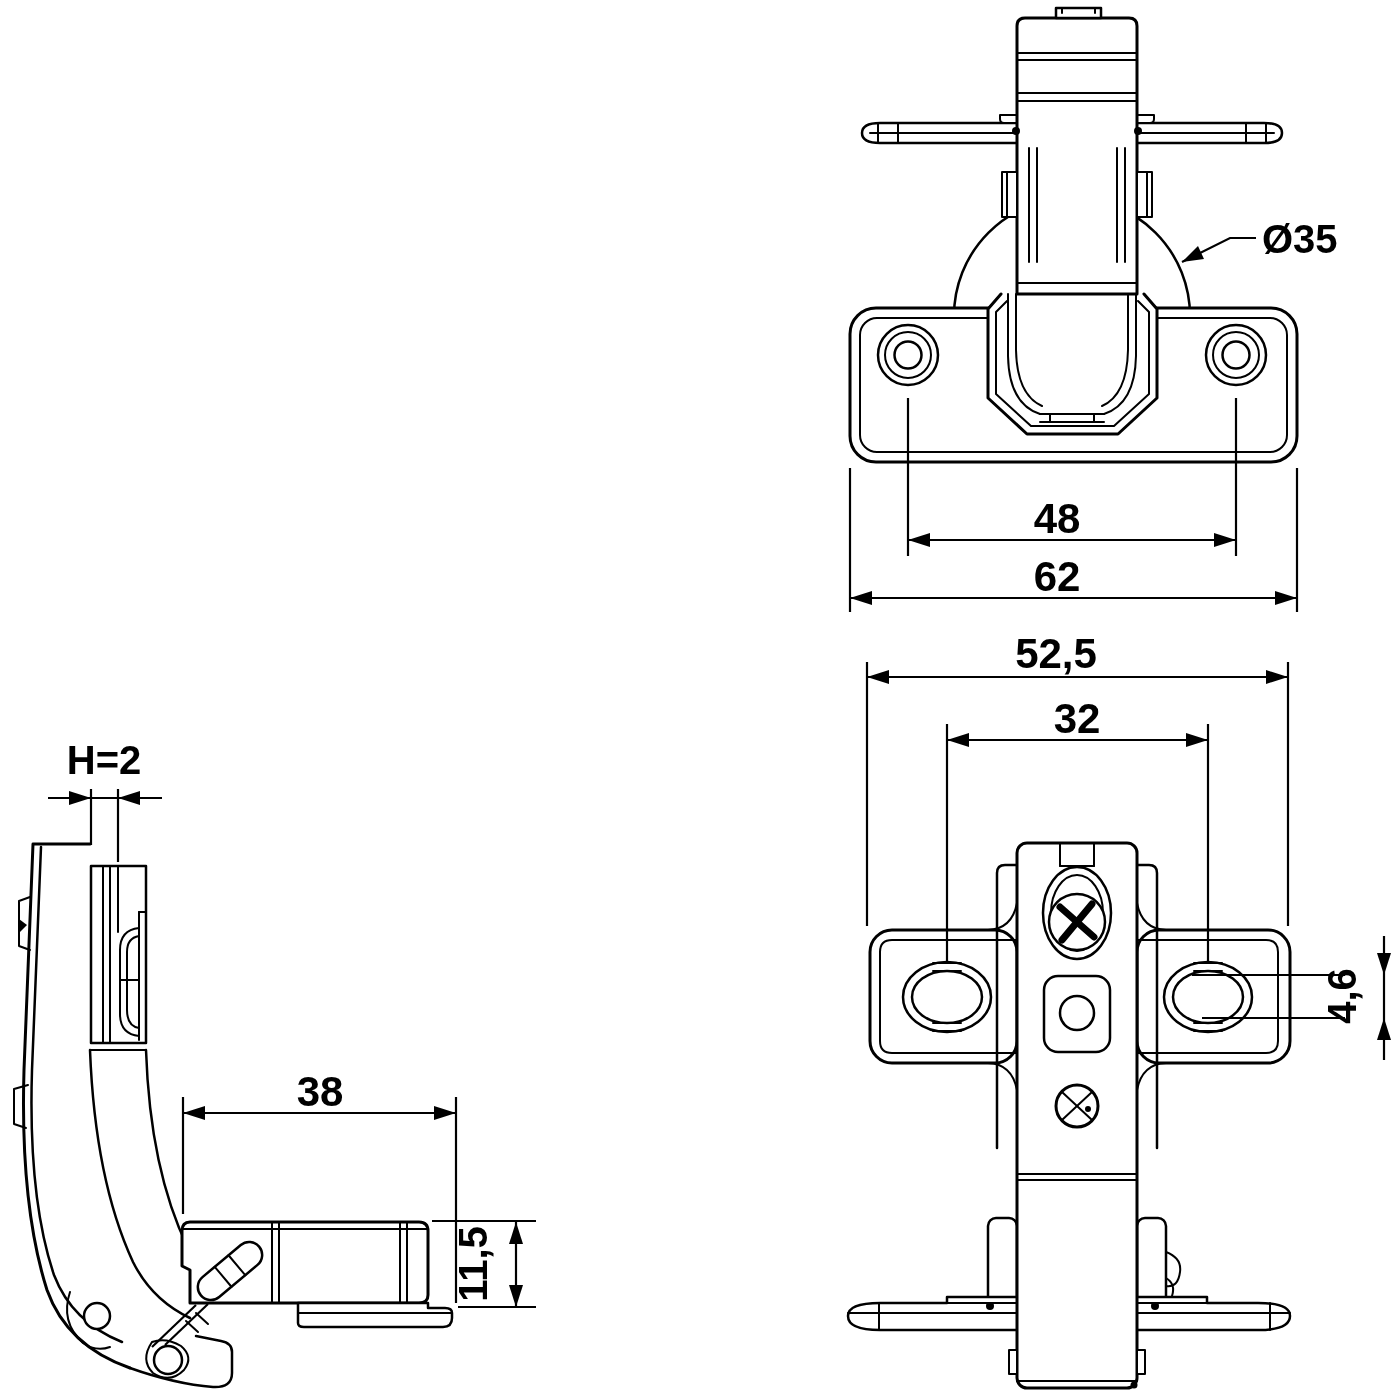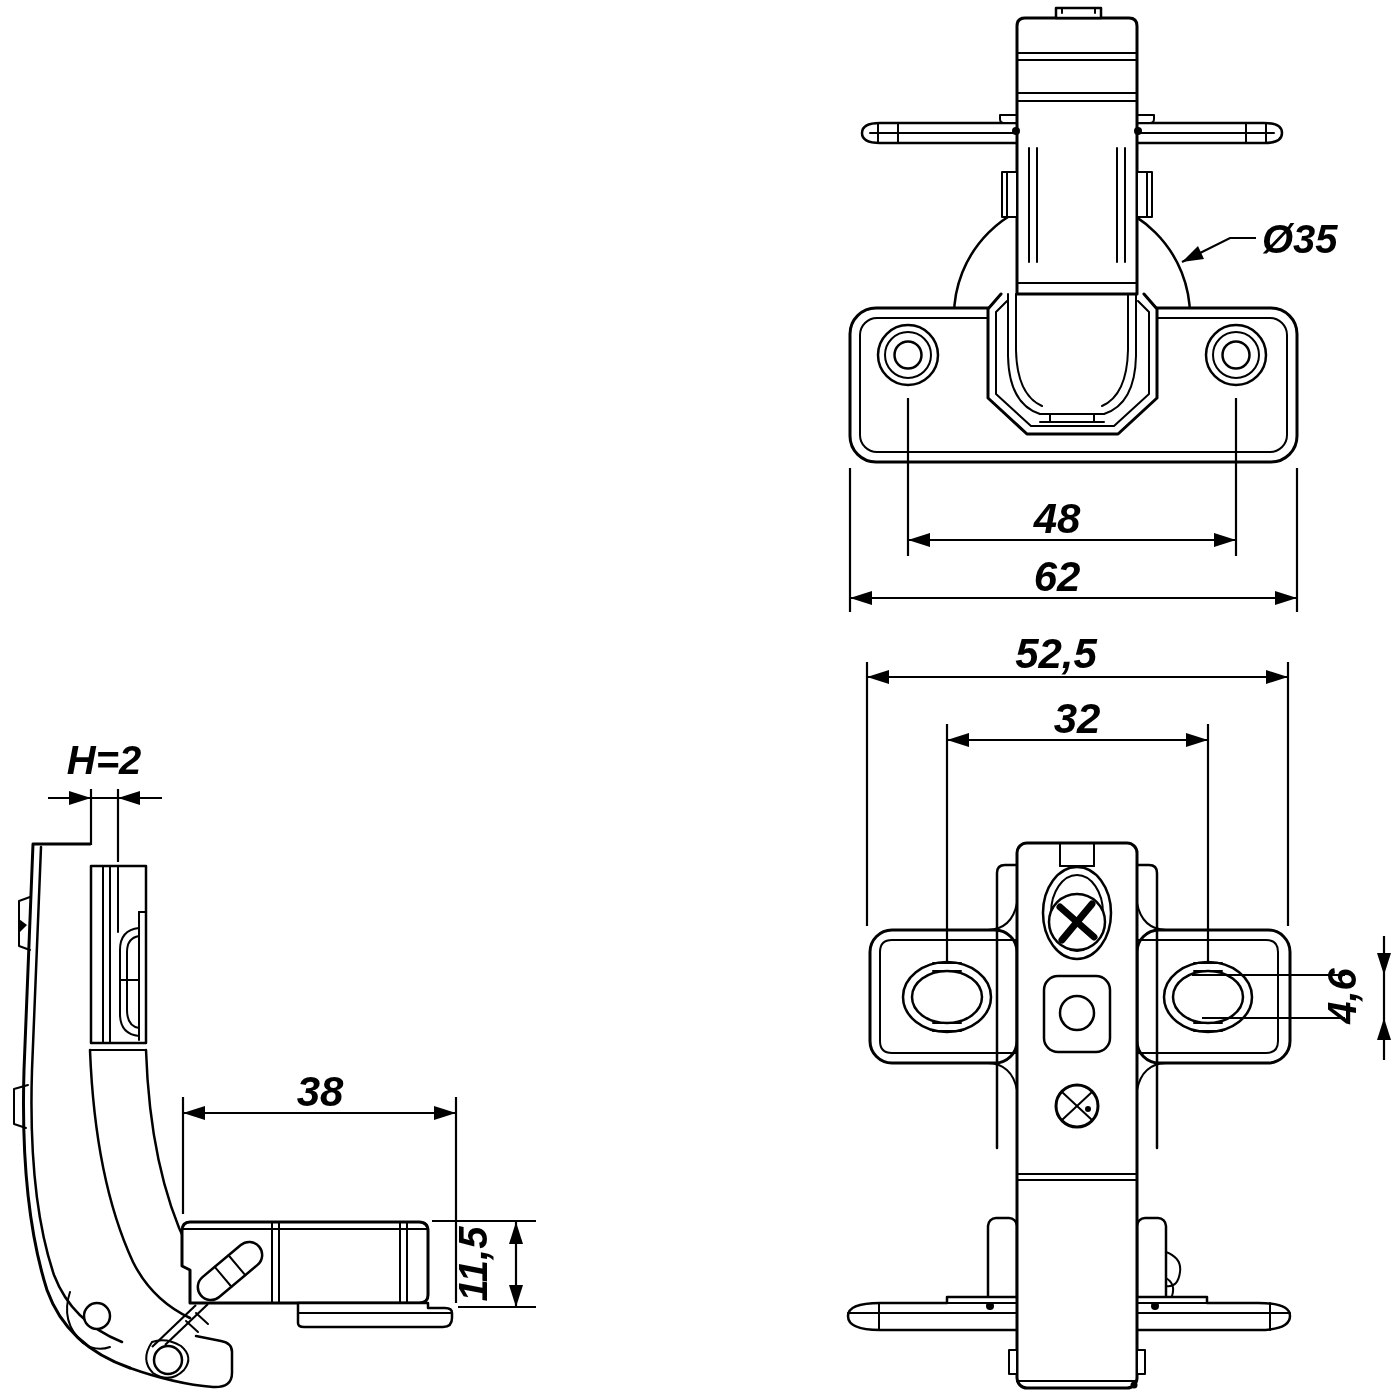--- a/index.html
+++ b/index.html
@@ -1,16 +1,16 @@
 <!DOCTYPE html>
 <html><head>
 <meta charset="utf-8">
 <style>
   html,body{margin:0;padding:0;background:#ffffff;}
-  #stage{position:relative;width:1400px;height:1400px;background:#ffffff;overflow:hidden;font-style:italic;}
+  #stage{position:relative;width:1400px;height:1400px;background:#ffffff;overflow:hidden;}
   svg{display:block;}
   .ln{stroke:#000;fill:none;stroke-width:3;stroke-linecap:round;stroke-linejoin:round}
   .l25{stroke-width:2.5}
   .l2{stroke-width:2}
   .dl{stroke:#000;fill:none;stroke-width:2.2;stroke-linecap:butt;stroke-linejoin:miter}
   .wf{fill:#ffffff}
   .bk{fill:#000;stroke:none}
   text.t{font-family:"Liberation Sans","DejaVu Sans",sans-serif;font-weight:bold;font-size:42px;fill:#000;text-anchor:middle}
   text.ts{font-size:40px}
 </style>

